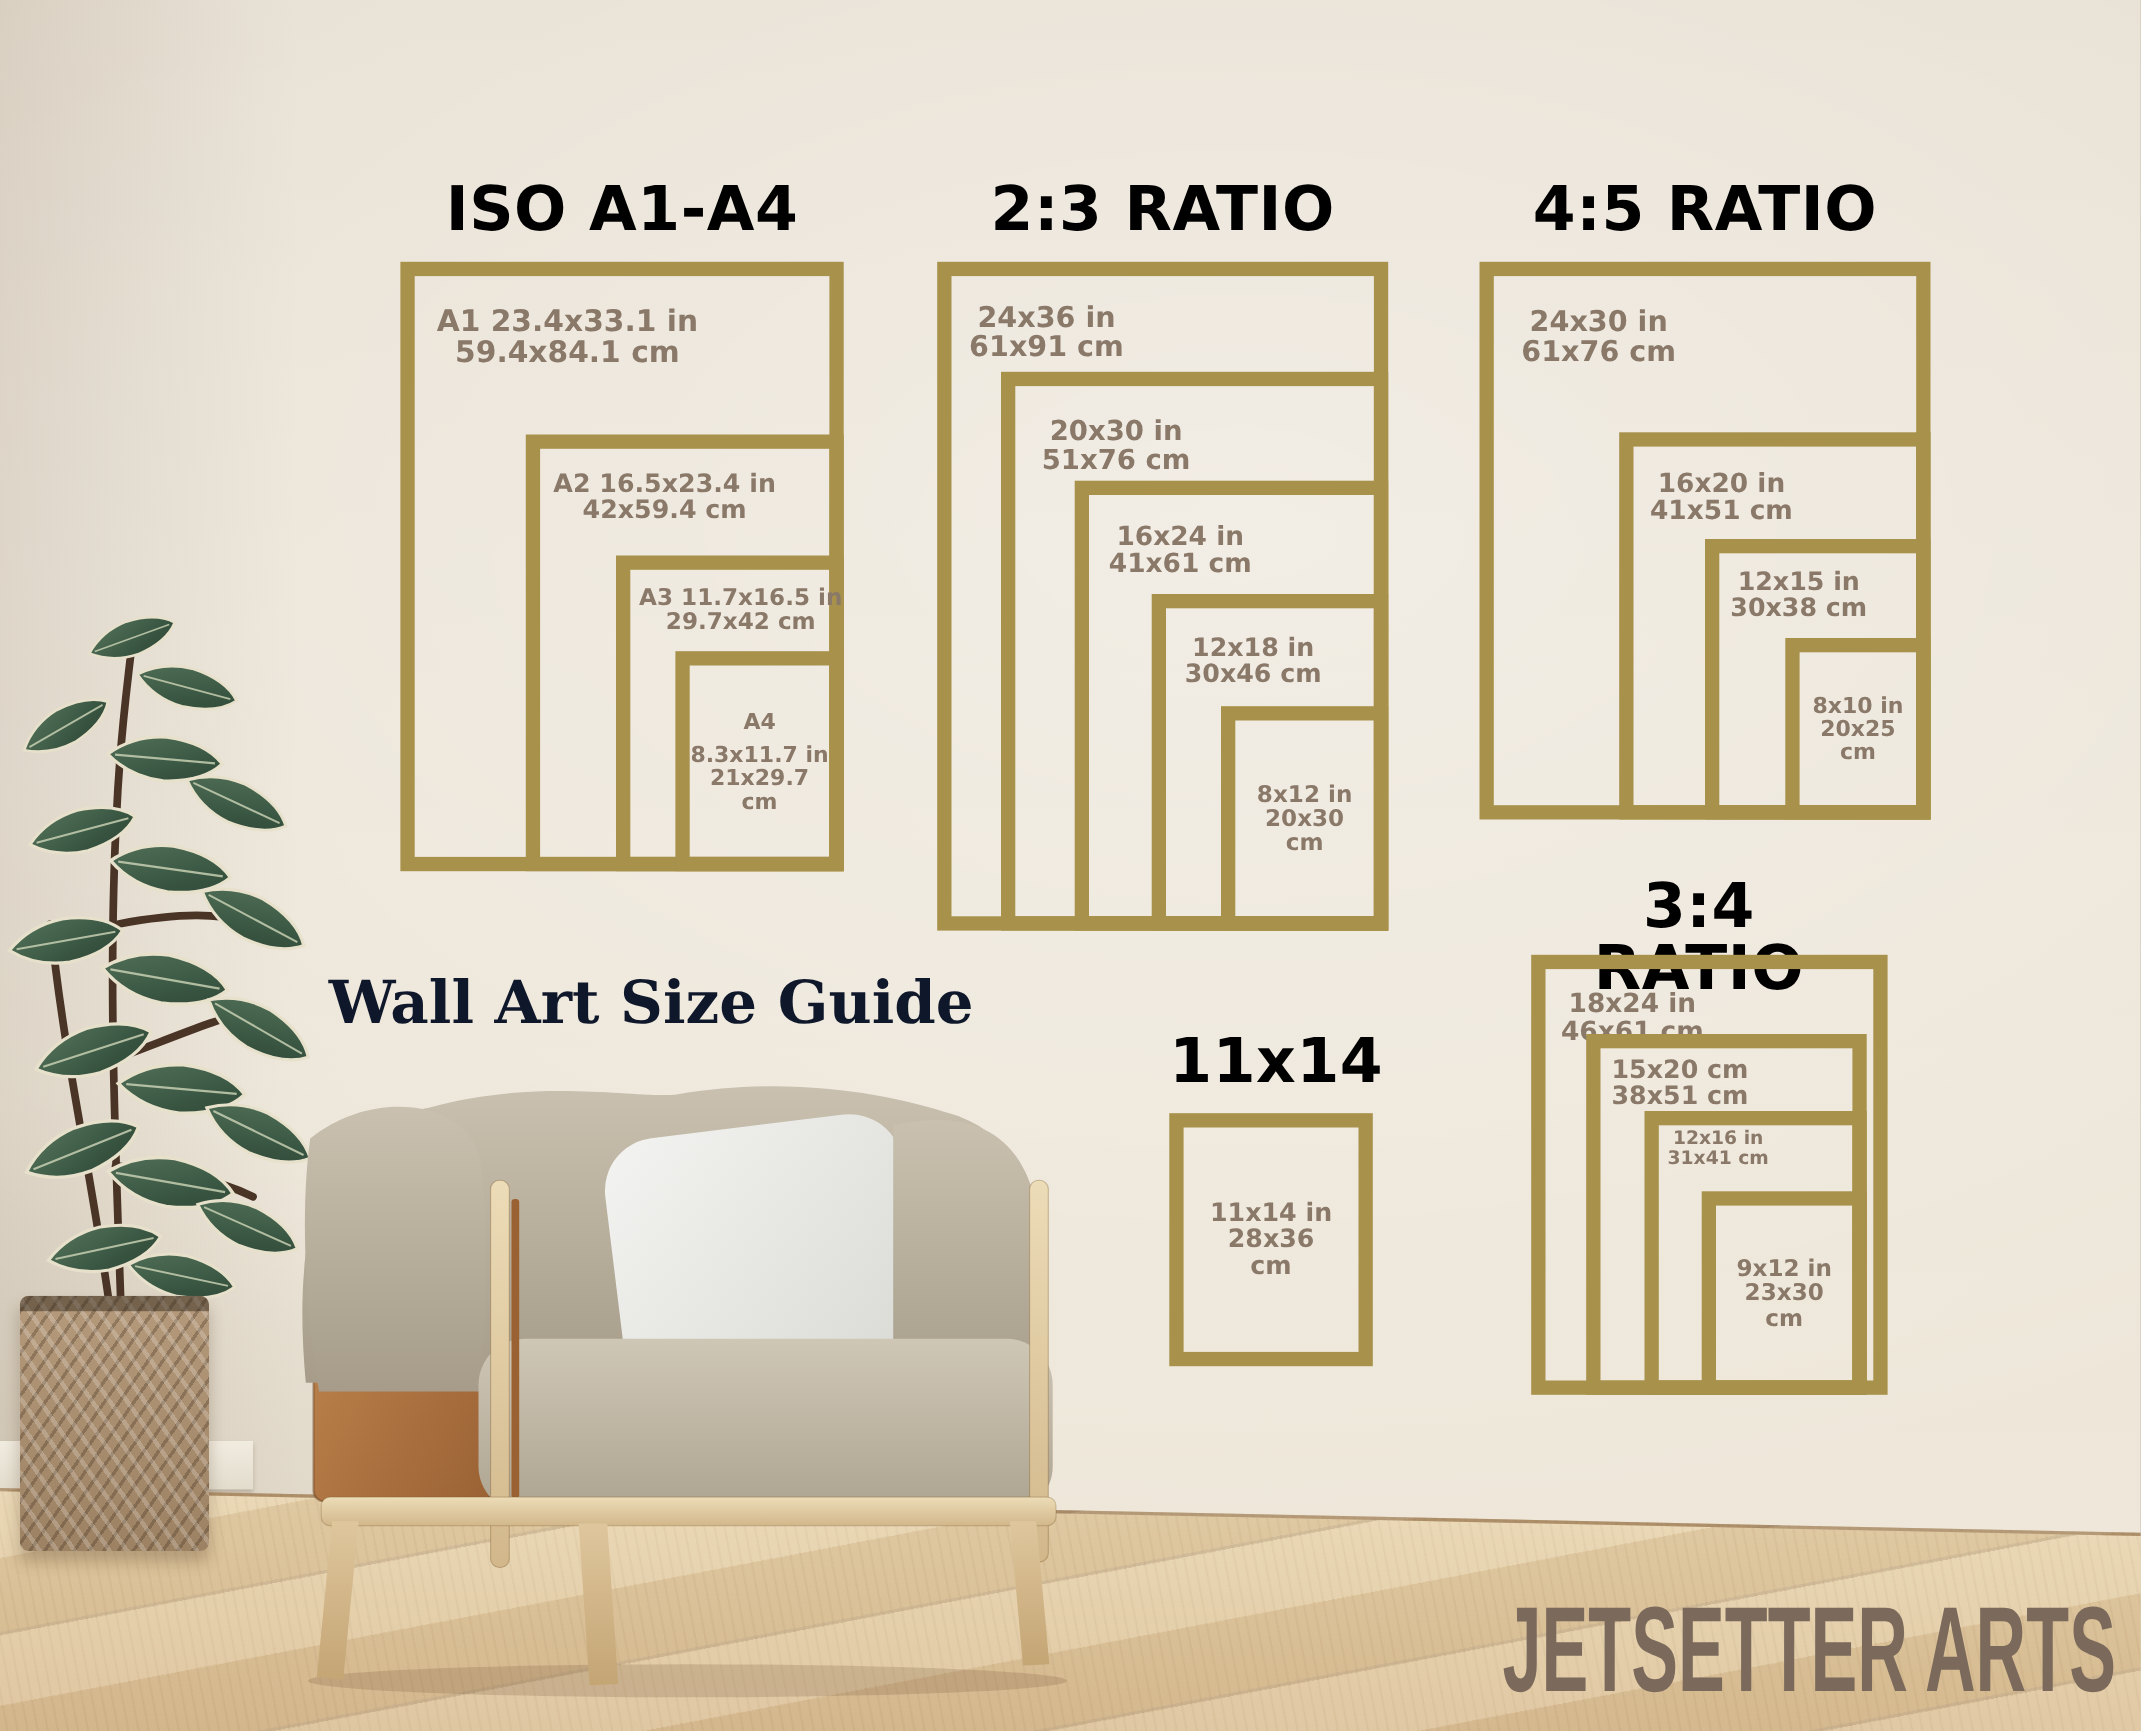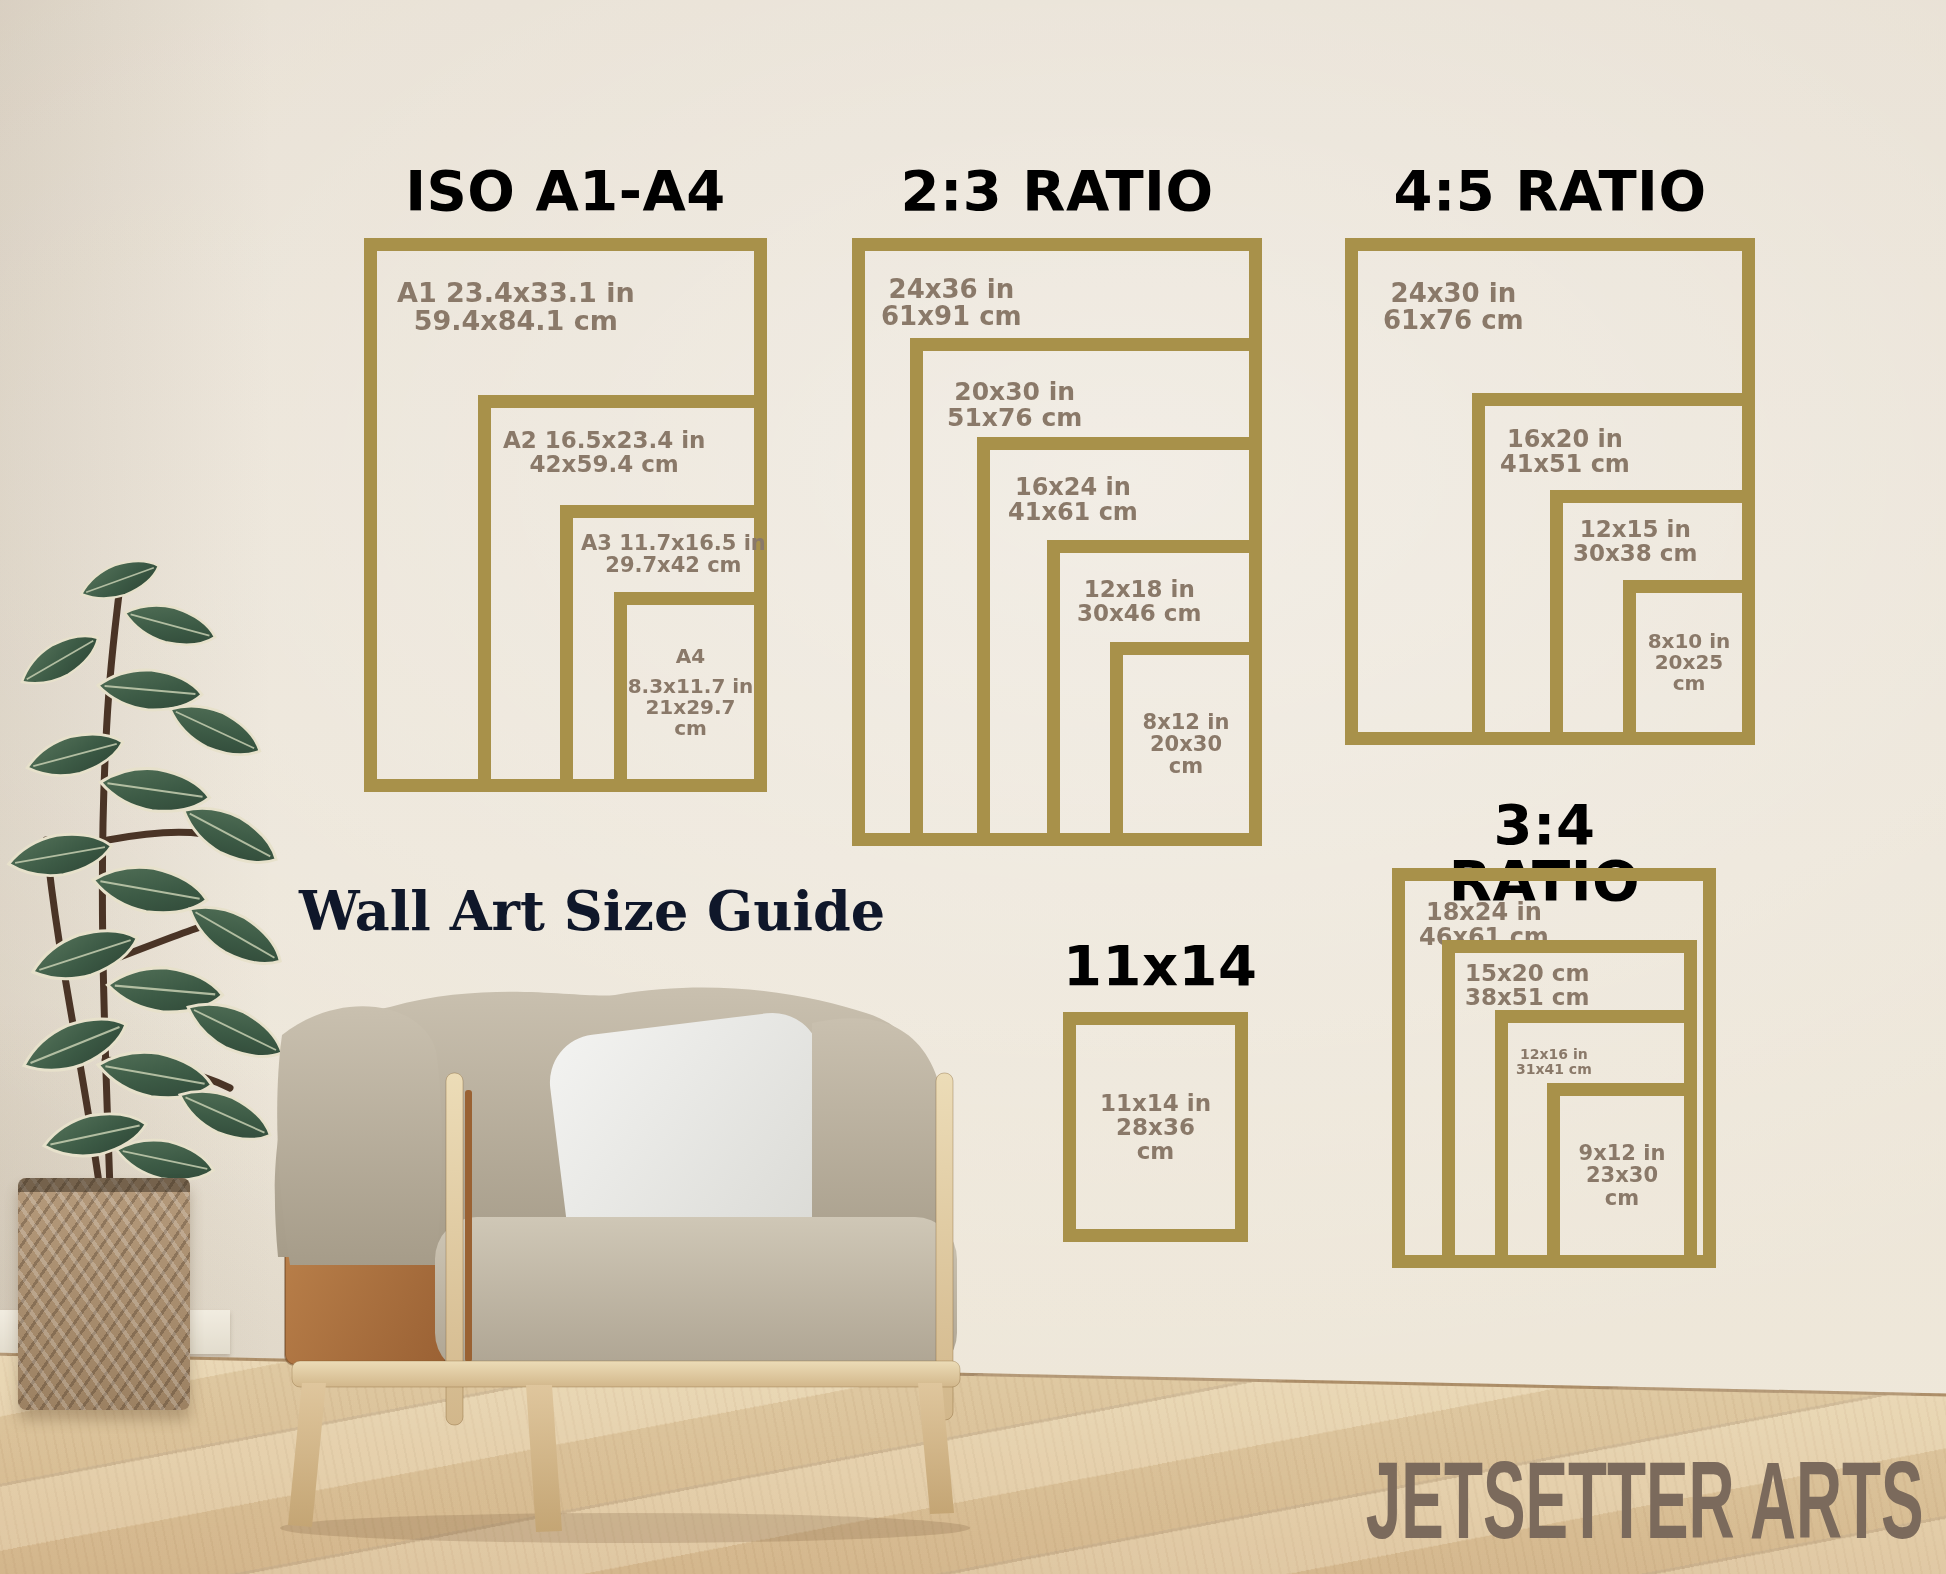--- a/index.html
+++ b/index.html
@@ -160,21 +160,21 @@
         <span>18x24 in</span>
         <span>46x61 cm</span>
       </div>
       <div class="frame" style="left:37px;top:59px;width:255px;height:328px">
         <div class="flabel" style="left:10px;top:8px;font-size:23px">
           <span>15x20 cm</span>
           <span>38x51 cm</span>
         </div>
       </div>
       <div class="frame" style="left:90px;top:129px;width:202px;height:258px">
-        <div class="flabel" style="left:8px;top:24px;font-size:14px">
+        <div class="flabel" style="left:8px;top:4px;font-size:17px">
           <span>12x16 in</span>
           <span>31x41 cm</span>
         </div>
       </div>
       <div class="frame" style="left:142px;top:202px;width:150px;height:185px">
         <div class="flabel center" style="font-size:21px">
           <span>9x12 in</span>
           <span>23x30</span>
           <span>cm</span>
         </div>

